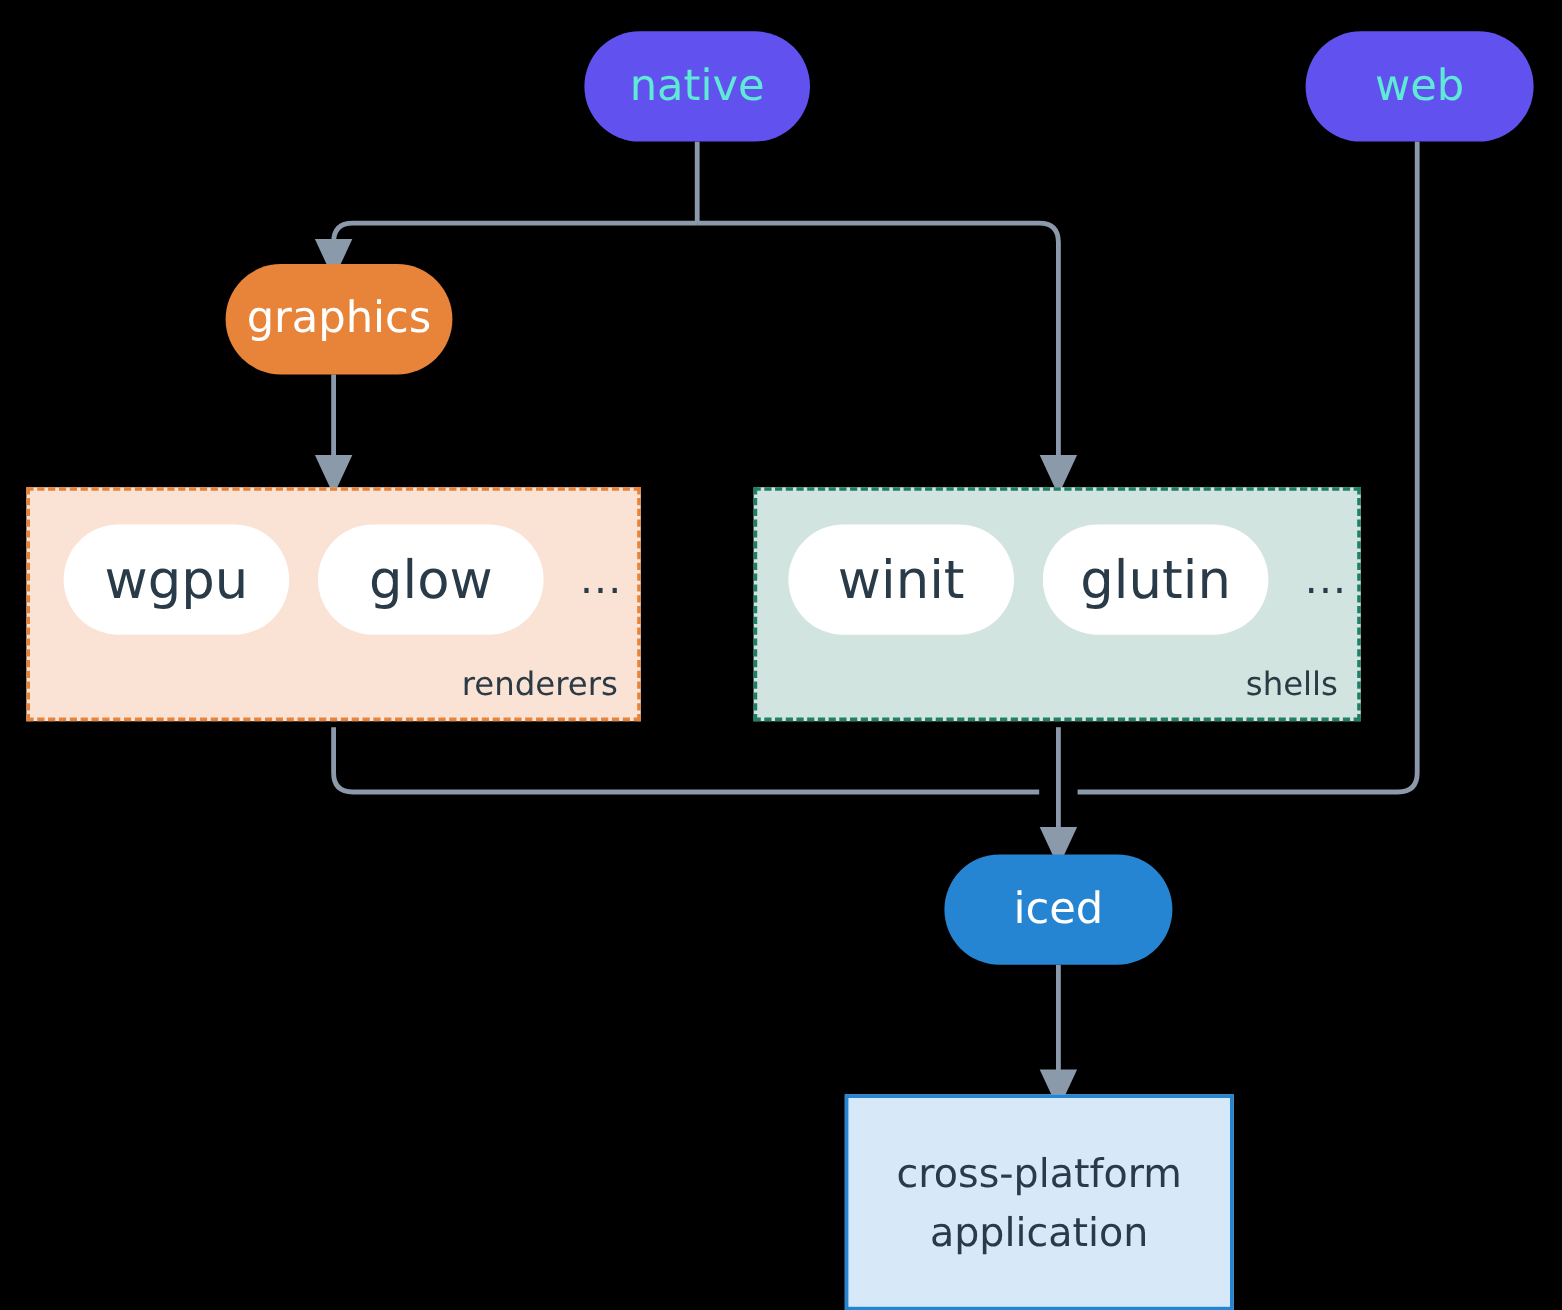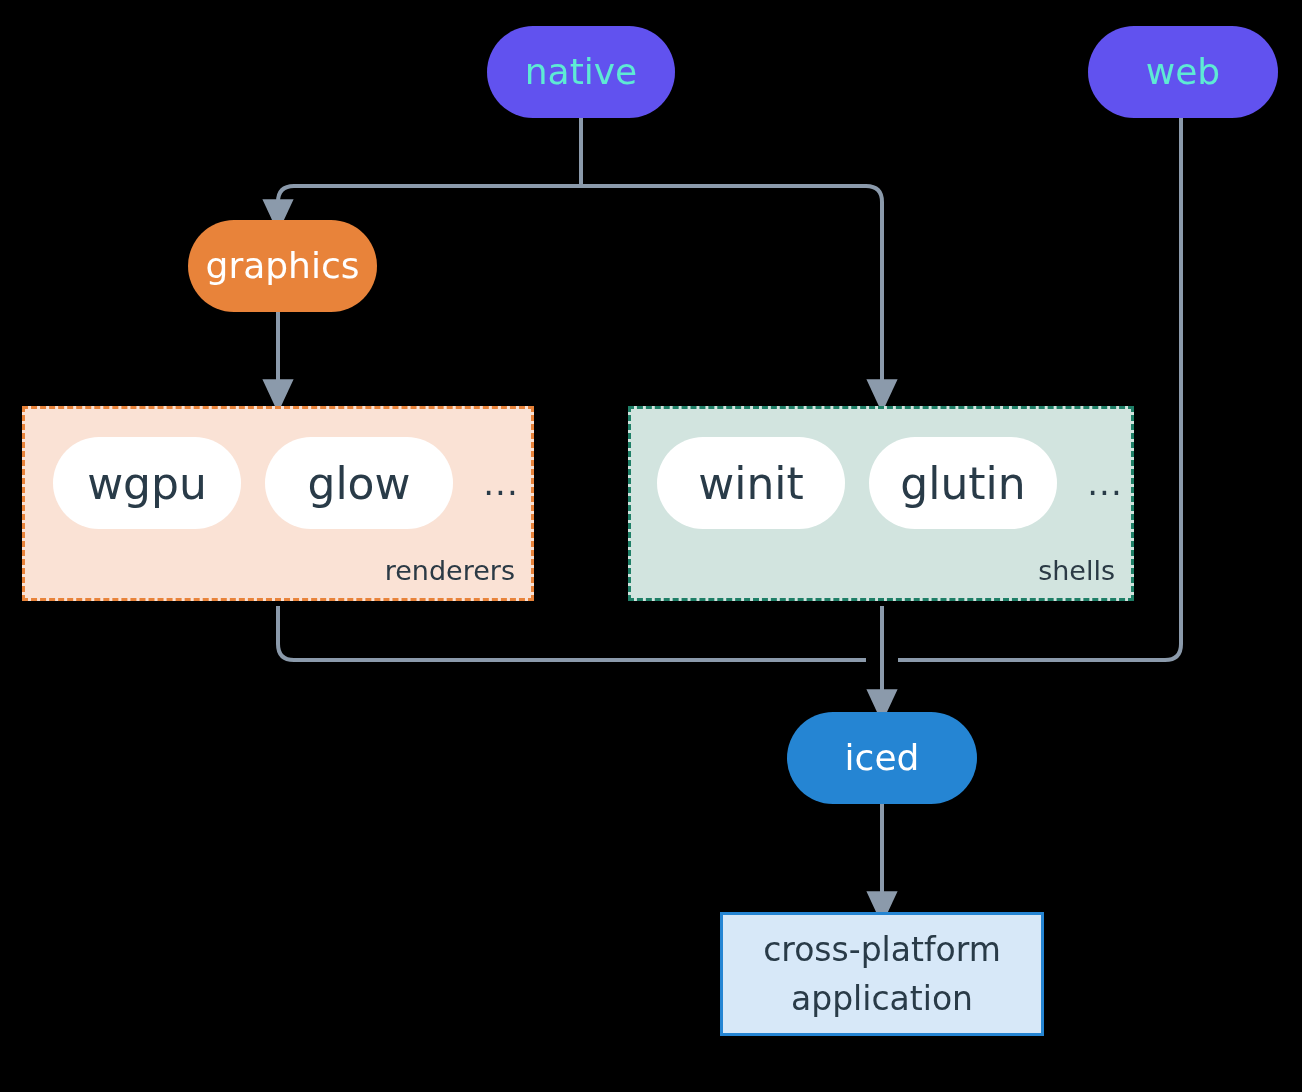--- a/index.html
+++ b/index.html
@@ -176,18 +176,18 @@
     <div class="ellipsis" style="left:450px; top:28px; width:48px; height:92px;">
       <span>...</span>
     </div>
     <div class="group-label">shells</div>
   </div>
 
   <div class="node pill pill-iced" style="left:787px; top:712px; width:190px; height:92px;">
     <span>iced</span>
   </div>
 
-  <div class="app-box" style="left:720px; top:912px; width:324px; height:124px;">
+  <div class="app-box" style="left:704px; top:912px; width:324px; height:180px;">
     <span>cross-platform</span>
     <span>application</span>
   </div>
 
 </div>
 
 </body></html>

